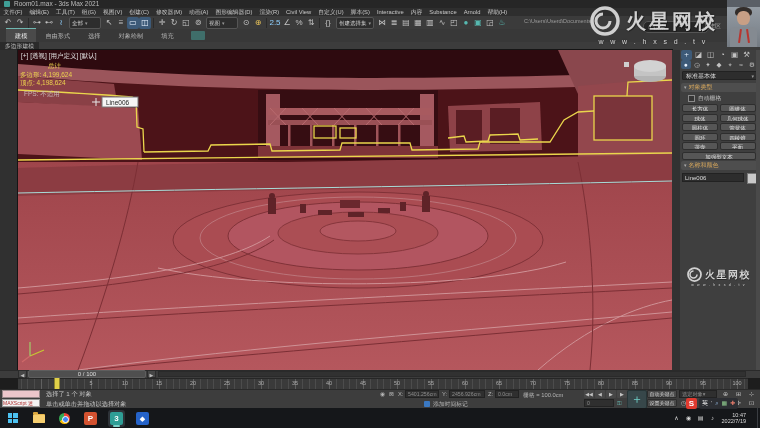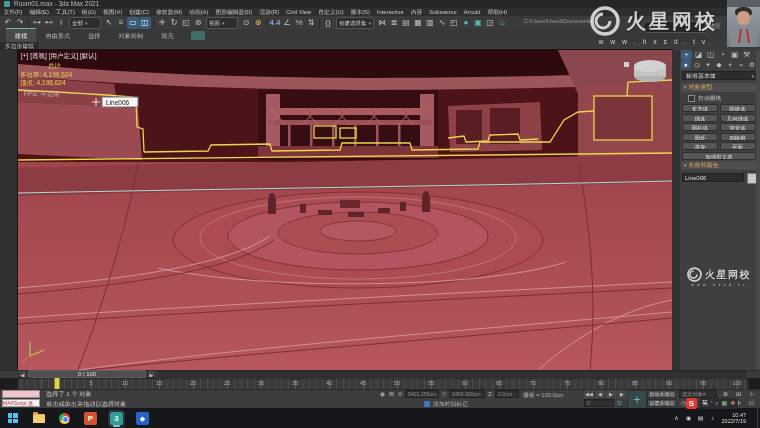--- a/index.html
+++ b/index.html
@@ -185,21 +185,21 @@
     <span class="ticon act">◫</span>
     <span class="tsep"></span>
     <span class="ticon">✛</span>
     <span class="ticon">↻</span>
     <span class="ticon">◱</span>
     <span class="ticon">⊚</span>
     <span class="tdd">视图<span class="caret">▾</span></span>
     <span class="ticon">⊙</span>
     <span class="ticon" style="color: rgb(232, 195, 90);">⊕</span>
     <span class="tsep"></span>
-    <span class="ticon" style="color: rgb(143, 208, 255);">4.4</span>
+    <span class="ticon" style="color: rgb(143, 208, 255);">2.5</span>
     <span class="ticon">∠</span>
     <span class="ticon">%</span>
     <span class="ticon">⇅</span>
     <span class="tsep"></span>
     <span class="ticon">{}</span>
     <span class="tdd">创建选择集<span class="caret">▾</span></span>
     <span class="ticon">⋈</span>
     <span class="ticon">≣</span>
     <span class="ticon">▤</span>
     <span class="ticon">▦</span>

